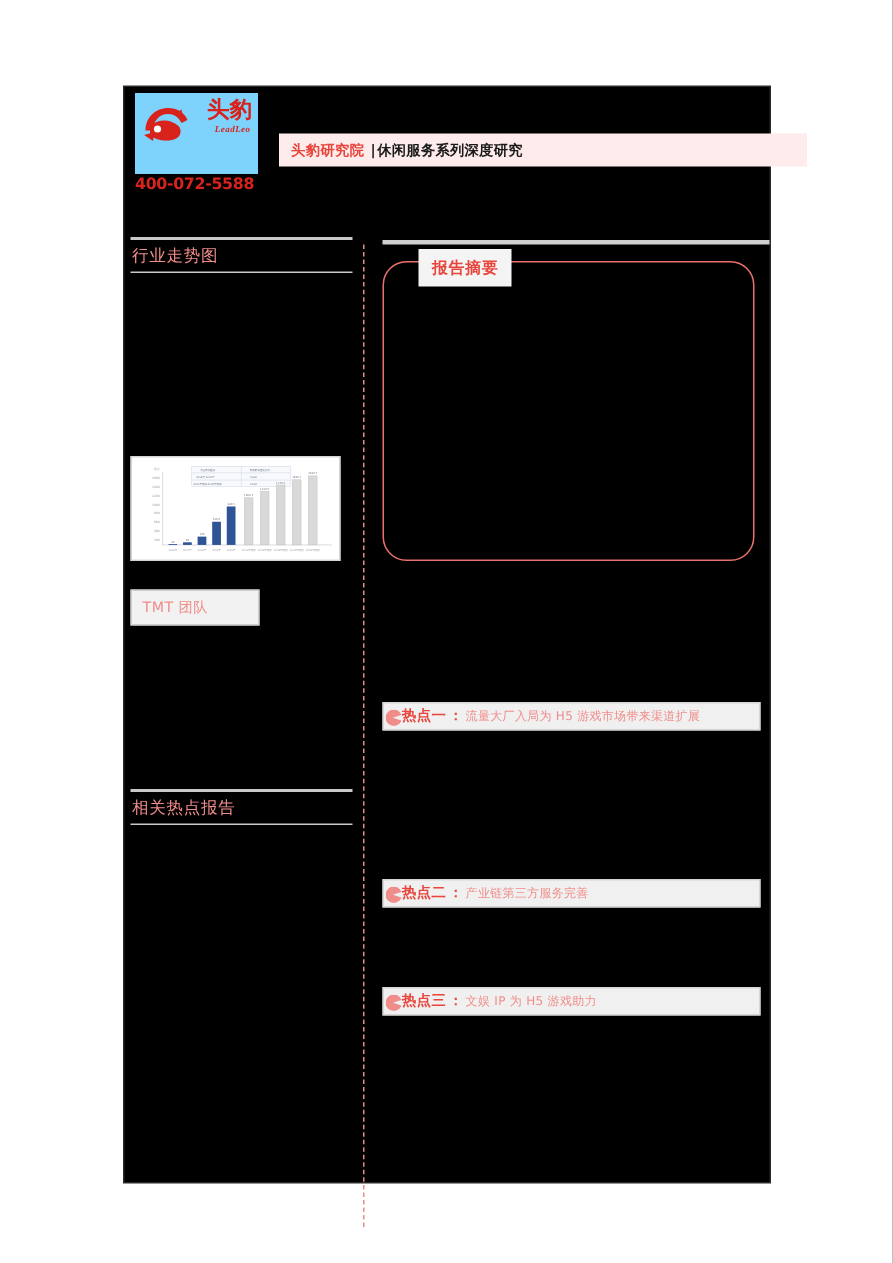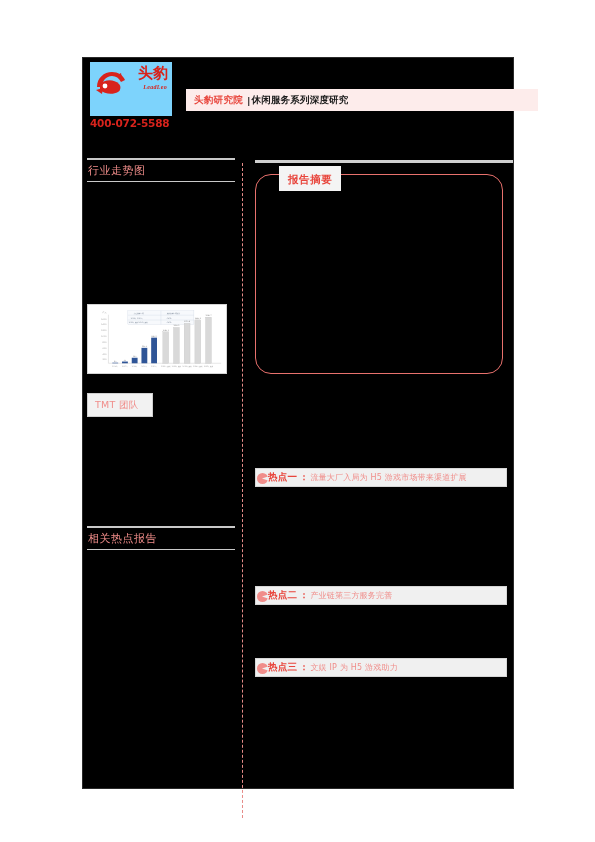--- a/index.html
+++ b/index.html
@@ -160,21 +160,21 @@
     border: 1px solid #d4d4d4;
     box-sizing: border-box;
     overflow: hidden;
   }
 
   
   .tmt-box {
     position: absolute;
     left: 4px;
     top: 235px;
-    width: 66px;
+    width: 86px;
     height: 24px;
     background: #f2f2f2;
     border: 1px solid #cfcfcf;
     box-sizing: border-box;
     display: flex;
     align-items: center;
     padding-left: 7px;
   }
   .tmt-text {
     color: #f08d8a;

